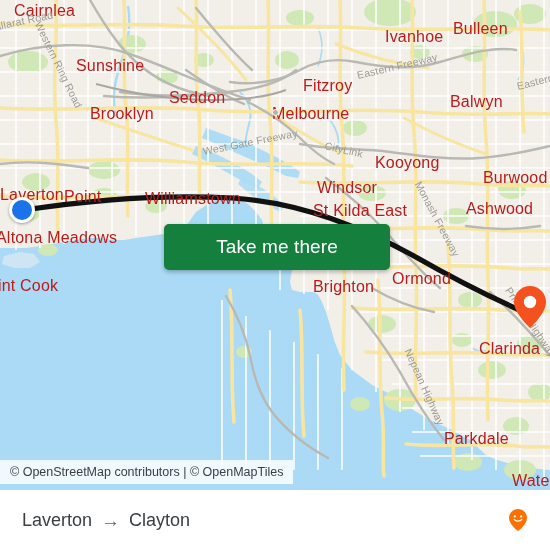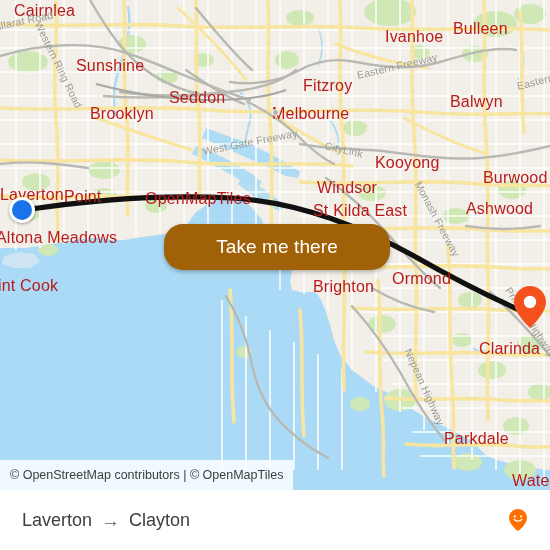--- a/index.html
+++ b/index.html
@@ -50,21 +50,21 @@
     background:#0b7fd4;border-radius:5px;
     display:flex;align-items:center;justify-content:center;
     color:#ffffff;font-size:19px;letter-spacing:.1px;
     box-shadow:0 2px 4px rgba(0,0,0,.28);
     cursor:pointer;border:0;
     font-family:"Liberation Sans", sans-serif;
   }
 
   
   .attrib{
-    position:absolute;left:0;top:460px;height:30px;
+    position:absolute;left:0;top:460px;height:24px;
     background:rgba(255,255,255,.82);
     display:flex;align-items:center;
     padding:0 10px;box-sizing:border-box;
     font-size:12.5px;color:#3c4043;
   }
 
   
   .footer{
     position:absolute;left:0;top:490px;width:550px;height:60px;
     background:#ffffff;
@@ -287,21 +287,21 @@
         <div class="lbl city" style="left: 385px; top: 28px;">Ivanhoe</div>
         <div class="lbl city" style="left: 453px; top: 20px; text-align: right;">Bulleen</div>
         <div class="lbl city" style="left: 450px; top: 93px;">Balwyn</div>
         <div class="lbl city" style="left: 375px; top: 154px;">Kooyong</div>
         <div class="lbl city" style="left: 483px; top: 169px;">Burwood</div>
         <div class="lbl city" style="left: 317px; top: 179px;">Windsor</div>
         <div class="lbl city" style="left: 466px; top: 200px;">Ashwood</div>
         <div class="lbl city" style="left: 313px; top: 202px;">St Kilda East</div>
         <div class="lbl city" style="left: 0px; top: 186px;">Laverton</div>
         <div class="lbl city" style="left: 64px; top: 188px;">Point</div>
-        <div class="lbl city" style="left: 145px; top: 190px;">OpenMapTiles</div>
+        <div class="lbl city" style="left: 145px; top: 190px;">Williamstown</div>
         <div class="lbl city" style="left: -4px; top: 229px;">Altona Meadows</div>
         <div class="lbl city" style="left: 392px; top: 270px;">Ormond</div>
         <div class="lbl city" style="left: 313px; top: 278px;">Brighton</div>
         <div class="lbl city" style="left: -22px; top: 277px;">Point Cook</div>
         <div class="lbl city" style="left: 479px; top: 340px;">Clarinda</div>
         <div class="lbl city" style="left: 444px; top: 430px;">Parkdale</div>
         <div class="lbl city" style="left: 512px; top: 472px;">Waterways</div>
       </div>
     <div id="road-labels">
         <div class="lbl road" style="left: -12px; top: 22px; transform: rotate(-12deg); transform-origin: left center;">Ballarat Road</div>
@@ -319,21 +319,21 @@
 
     <div class="origin-dot" id="origin-dot" style="left: 9px; top: 197px; background: rgb(26, 115, 232);"></div>
 
     <div class="dest-pin" id="dest-pin" style="left: 513px; top: 285px;">
       <svg width="34" height="44" viewBox="0 0 34 44">
         <path d="M17 1 C8.2 1 1 8.2 1 17 c0 11.5 16 26 16 26 s16-14.5 16-26 C33 8.2 25.8 1 17 1 z" fill="#f4511e"></path>
         <circle cx="17" cy="17" r="6.2" fill="#ffffff"></circle>
       </svg>
     </div>
 
-    <button class="cta" style="background: #a16207; color: rgb(255, 255, 255); border-radius: 19px;">Take me there</button>
+    <button class="cta" style="background: #15803d; color: rgb(255, 255, 255);">Take me there</button>
 
     <div class="attrib">
       <span>© OpenStreetMap contributors | © OpenMapTiles</span>
     </div>
   </div>
 
   <div class="footer">
     <div class="route-title">
       <span>Laverton</span>
       <span class="arrow">→</span>

